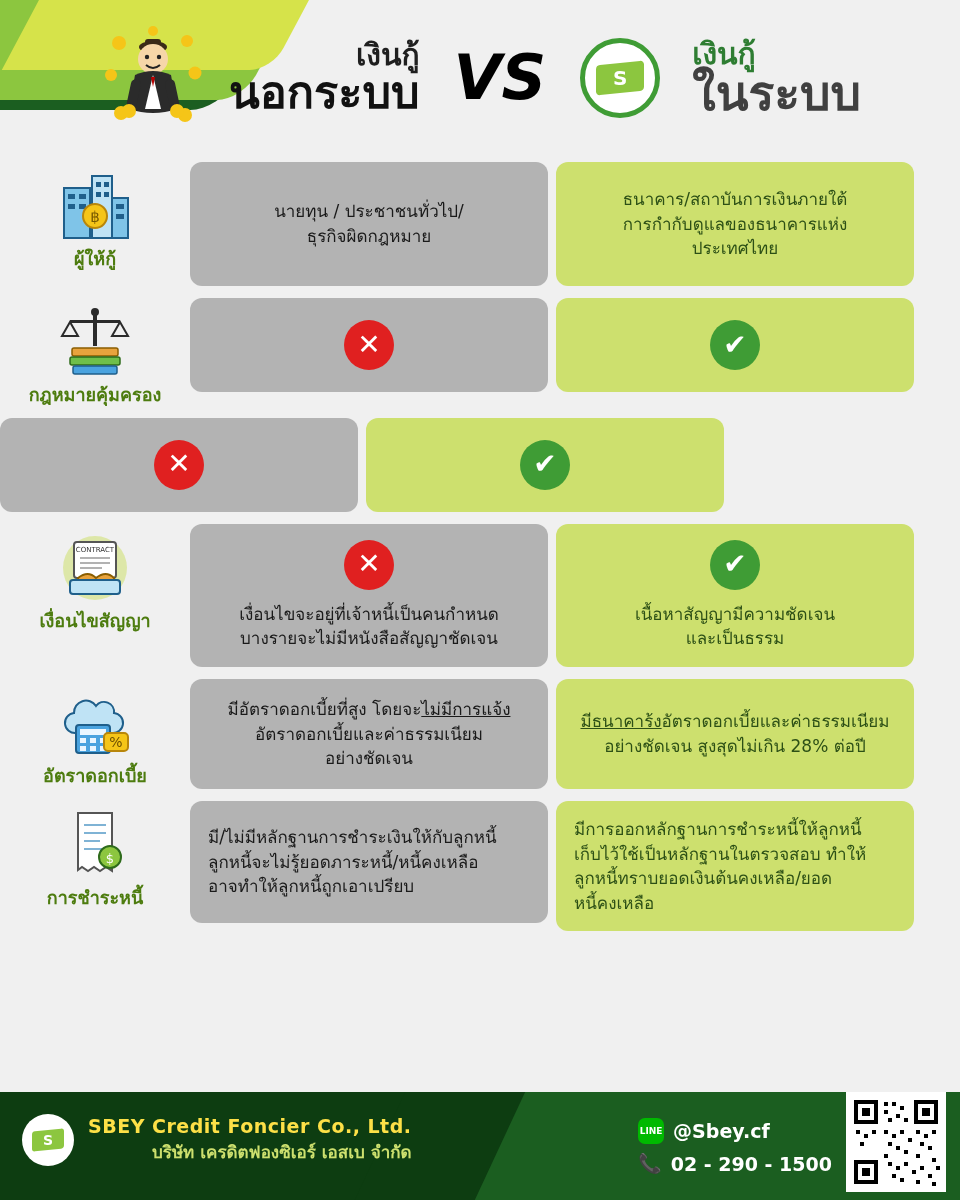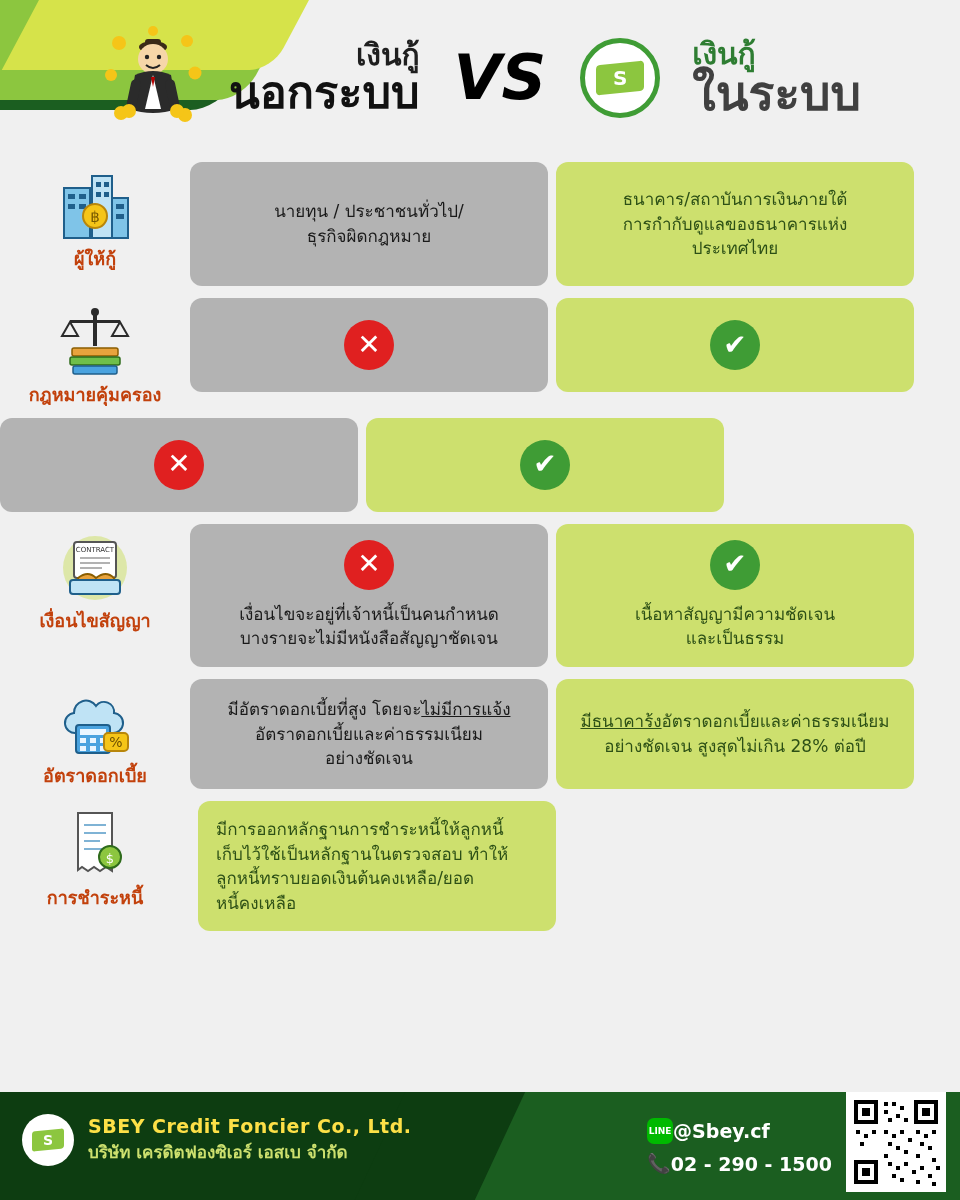--- a/index.html
+++ b/index.html
@@ -105,21 +105,21 @@
     width: 190px; flex: 0 0 190px;
     display: flex; flex-direction: column;
     align-items: center; justify-content: flex-start;
     padding-top: 6px;
   }
   .label-icon {
     width: 78px; height: 76px; position: relative;
     margin-bottom: 4px;
   }
   .label-text {
-    font-size: 18px; font-weight: bold; color: #c2410c;
+    font-size: 18px; font-weight: bold; color: #4d7c0f;
     text-align: center; line-height: 1.2;
   }
   .cell {
     border-radius: 12px;
     padding: 16px 18px;
     display: flex; flex-direction: column;
     align-items: center; justify-content: center;
     text-align: center;
     font-size: 17px; color: #1a1a1a; line-height: 1.45;
   }
@@ -166,28 +166,28 @@
   .footer-logo .bill {
     width: 32px; height: 20px; background: #8cc63f; border-radius: 3px;
     display: flex; align-items: center; justify-content: center;
     transform: skewY(-6deg);
   }
   .footer-logo .bill .s { color: #fff; font-weight: bold; font-size: 14px; transform: skewY(6deg); }
   .footer-names .fn1 {
     color: #fde047; font-size: 19px; font-weight: bold; letter-spacing: .5px;
   }
   .footer-names .fn2 {
-    color: #cde06e; font-size: 17px; font-weight: bold; margin-top: 1px;
+    color: #cde06e; font-size: 17px; font-weight: bold; margin-top: 1px; text-align: right;
   }
   .footer-contact {
     position: absolute; top: 26px; right: 128px;
     color: #fff; text-align: left;
   }
   .contact-line {
-    display: flex; align-items: center; 
+    display: flex; align-items: center; gap: 9px;
     font-size: 19px; font-weight: bold; margin-bottom: 8px;
   }
   .line-badge {
     width: 26px; height: 26px; border-radius: 7px; background: #00b900;
     color: #fff; font-size: 9px; font-weight: bold;
     display: flex; align-items: center; justify-content: center;
   }
   .phone-ico { color: #cde06e; font-size: 19px; }
   .qr {
     position: absolute; right: 14px; bottom: 8px;
@@ -393,20 +393,25 @@
               <line x1="28" y1="18" x2="50" y2="18"></line>
                 <line x1="28" y1="26" x2="50" y2="26"></line>
               <line x1="28" y1="34" x2="44" y2="34"></line>
                 <line x1="28" y1="42" x2="46" y2="42"></line>
             </g>
             <circle cx="54" cy="50" r="11" fill="#8cc63f" stroke="#2e6b1b" stroke-width="2"></circle>
             <text x="54" y="56" font-size="13" text-anchor="middle" fill="#fff" font-family="DejaVu Sans">$</text>
           </svg>
         </div>
         <div class="label-text">การชำระหนี้</div>
+      </div>
+      <div class="cell gray left-align" style="min-height:122px">
+        <div class="cell-text" style="white-space:pre-line">มี/ไม่มีหลักฐานการชำระเงินให้กับลูกหนี้
+ลูกหนี้จะไม่รู้ยอดภาระหนี้/หนี้คงเหลือ
+อาจทำให้ลูกหนี้ถูกเอาเปรียบ</div>
       </div>
       <div class="cell green left-align" style="min-height:122px">
         <div class="cell-text" style="white-space:pre-line">มีการออกหลักฐานการชำระหนี้ให้ลูกหนี้
 เก็บไว้ใช้เป็นหลักฐานในตรวจสอบ ทำให้
 ลูกหนี้ทราบยอดเงินต้นคงเหลือ/ยอด
 หนี้คงเหลือ</div>
       </div>
     </div>
 
   </div>

